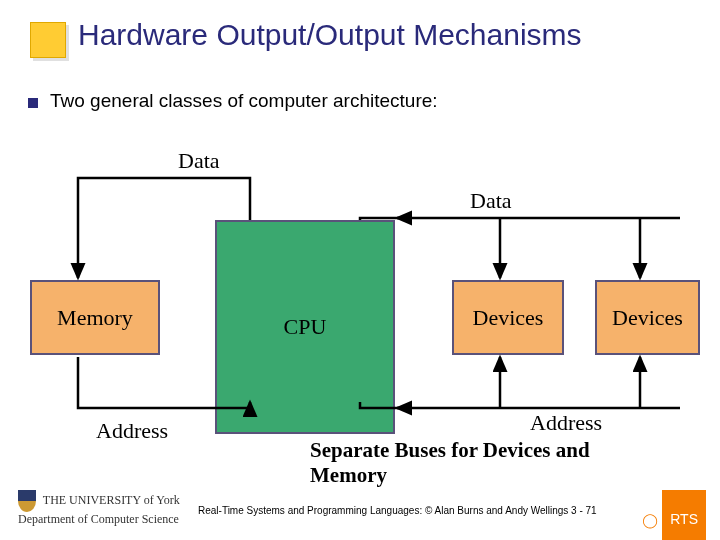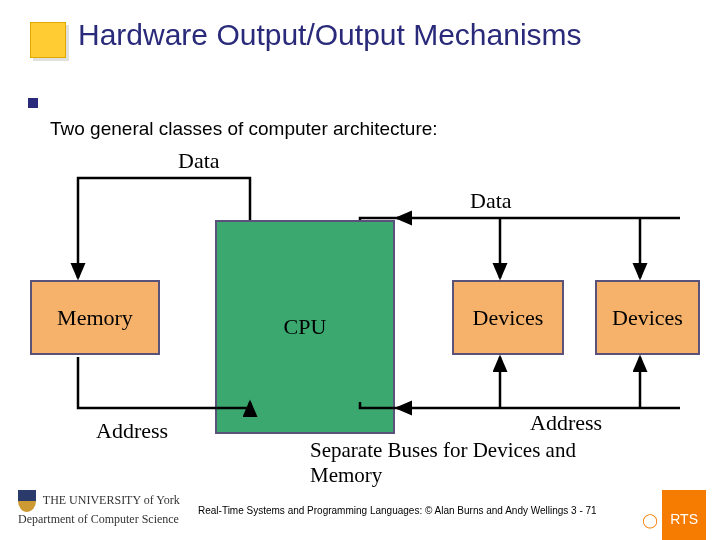--- a/index.html
+++ b/index.html
@@ -39,21 +39,20 @@
     height: 10px;
     background: #2a2a7a;
   }
   .bullet-text {
     position: absolute;
     left: 50px;
     top: 90px;
     font-size: 19px;
     color: #000;
     font-family: Verdana, sans-serif;
-    margin-top: 28px;
   }
   .label-data1 {
     position: absolute;
     left: 178px;
     top: 148px;
     font-family: "Times New Roman", serif;
     font-size: 22px;
     color: #000;
   }
   .label-data2 {
@@ -80,21 +79,21 @@
     font-size: 22px;
     color: #000;
   }
   .caption {
     position: absolute;
     left: 310px;
     top: 438px;
     width: 330px;
     font-family: "Times New Roman", serif;
     font-size: 21px;
-    font-weight: 400;
+    font-weight: 700;
     color: #000;
     line-height: 1.2;
   }
   .box {
     position: absolute;
     border: 2px solid #5a527a;
     font-family: "Times New Roman", serif;
     font-size: 22px;
     color: #000;
     text-align: right;

